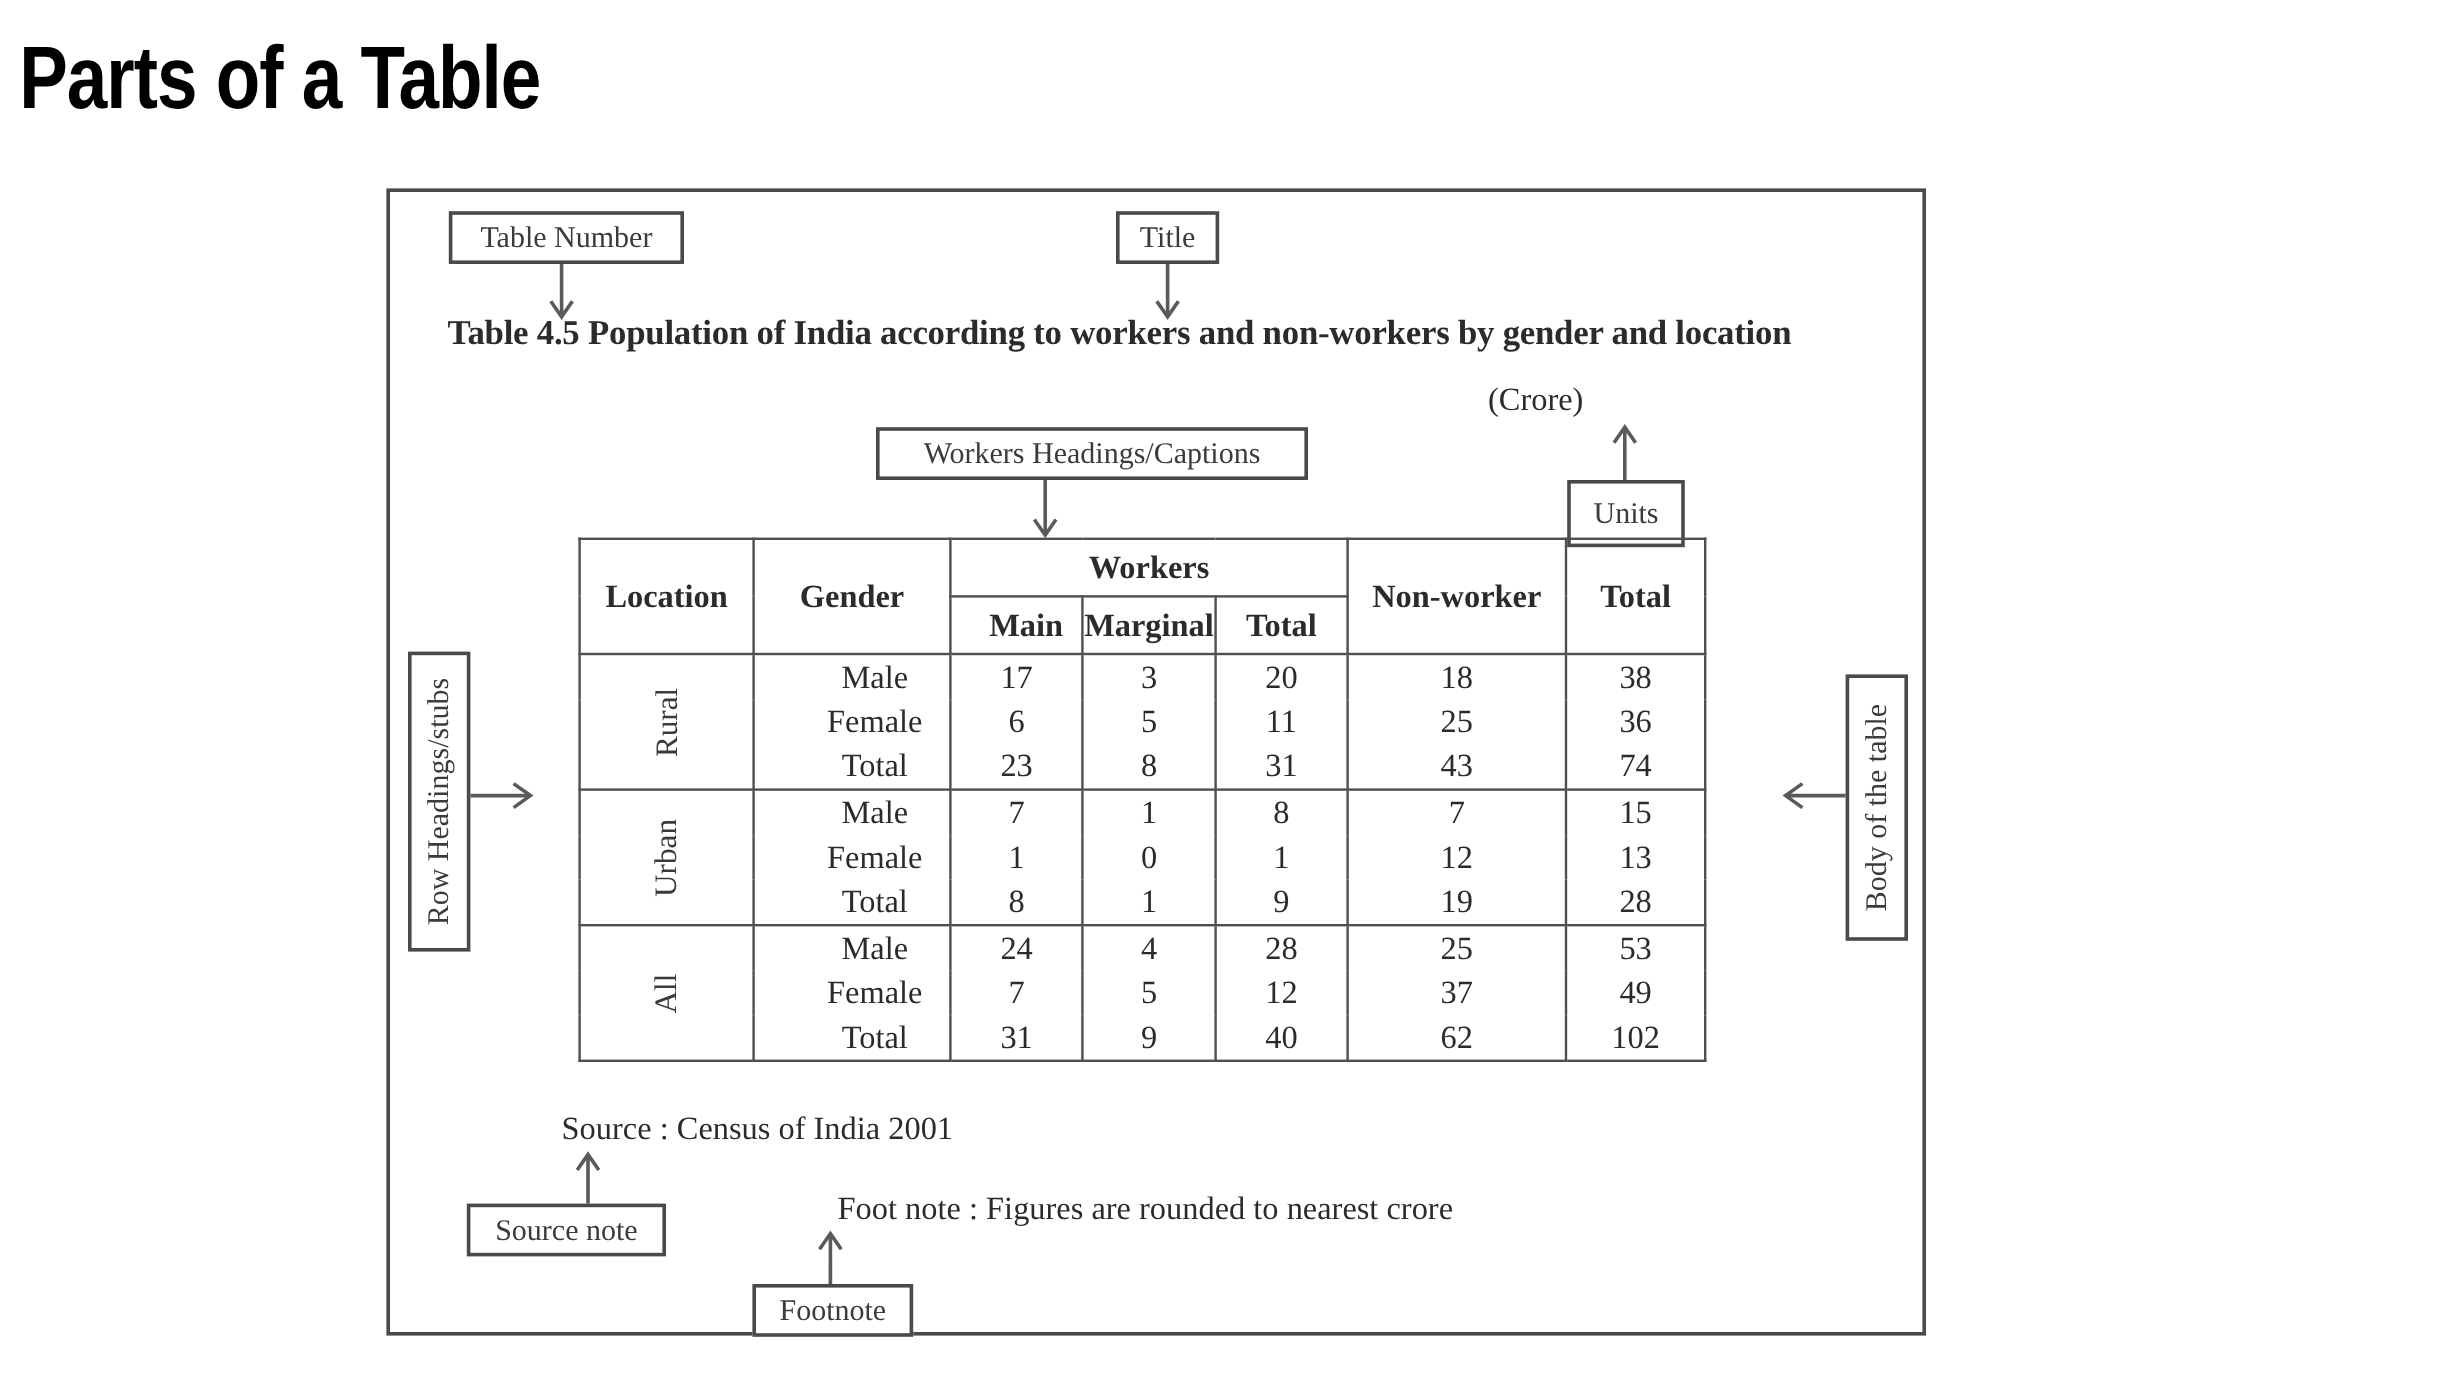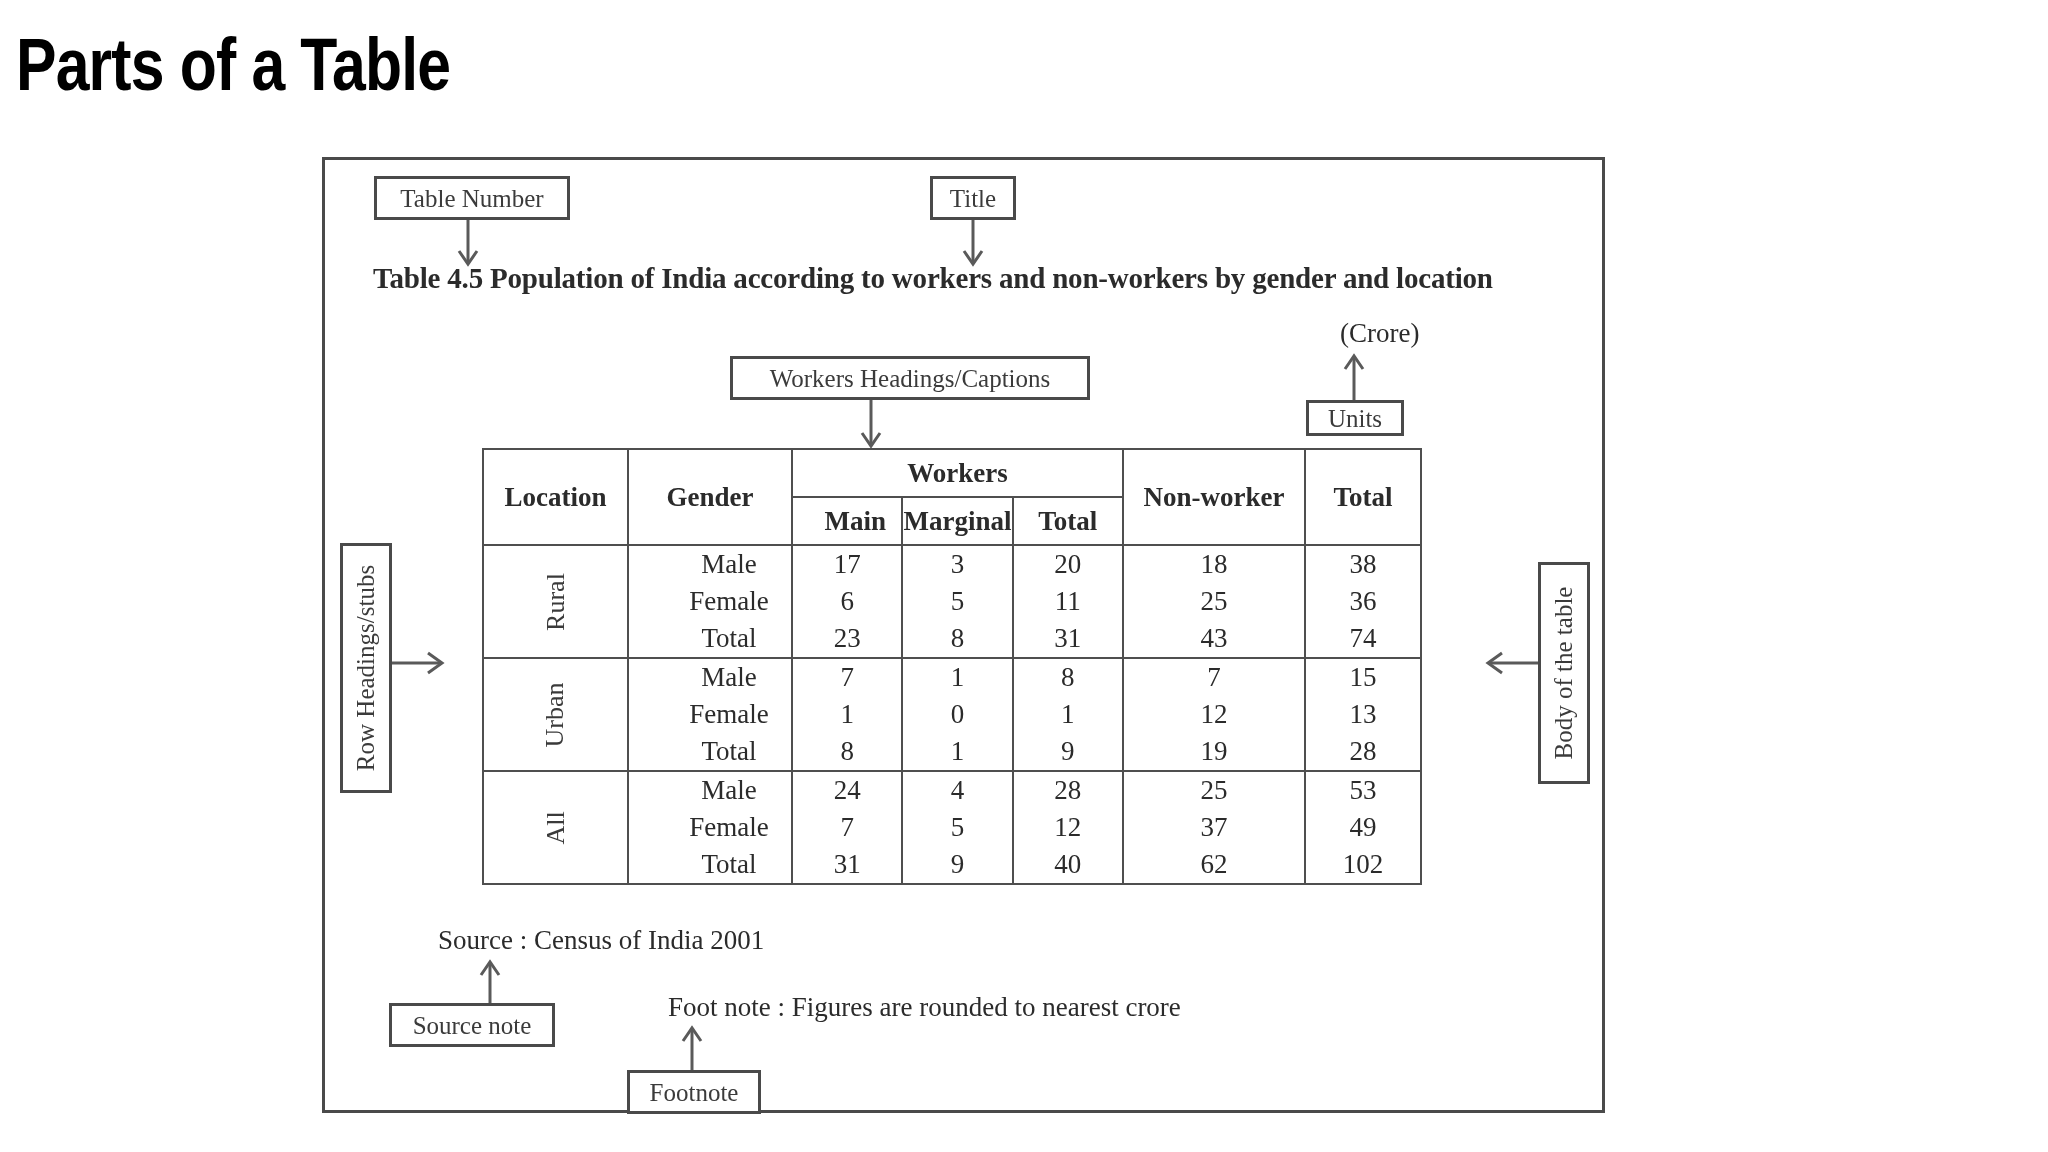--- a/index.html
+++ b/index.html
@@ -99,20 +99,21 @@
   .caption-line {
     font-weight: bold;
     font-size: 29px;
     letter-spacing: -0.2px;
   }
   .units-text {
     font-size: 27px;
   }
   .note-text {
     font-size: 27px;
+    margin-left: 30px;
   }
 
   
   .data-table-wrap {
     position: absolute;
     left: 482px;
     top: 448px;
     width: 940px;
   }
   table.data-table {
@@ -173,27 +174,27 @@
 <div class="callout" style="left:930px; top:176px; width:86px; height:44px;">
   <span>Title</span>
 </div>
 <svg class="arrow-svg" style="left:961px; top:220px;" width="40" height="48">
   <line x1="12" y1="0" x2="12" y2="42"></line>
   <polyline points="3,31 12,44 21,31"></polyline>
 </svg>
 
 <div class="fig-text caption-line" style="left:373px; top:262px;">Table 4.5  Population of India according to workers and non-workers by gender and location</div>
 
-<div class="fig-text units-text" style="left:1340px; top:318px;text-align:center;">(Crore)</div>
+<div class="fig-text units-text" style="left:1240px; top:318px;text-align:center;">(Crore)</div>
 
 <svg class="arrow-svg" style="left:1342px; top:352px;" width="40" height="50">
   <line x1="12" y1="48" x2="12" y2="6"></line>
   <polyline points="3,17 12,4 21,17"></polyline>
 </svg>
-<div class="callout" style="left:1306px; top:400px; width:98px; height:36px;">
+<div class="callout" style="left:1306px; top:400px; width:98px; height:56px;">
   <span>Units</span>
 </div>
 
 <div class="callout" style="left:730px; top:356px; width:360px; height:44px;">
   <span>Workers Headings/Captions</span>
 </div>
 <svg class="arrow-svg" style="left:859px; top:400px;" width="40" height="50">
   <line x1="12" y1="0" x2="12" y2="44"></line>
   <polyline points="3,33 12,46 21,33"></polyline>
 </svg>

